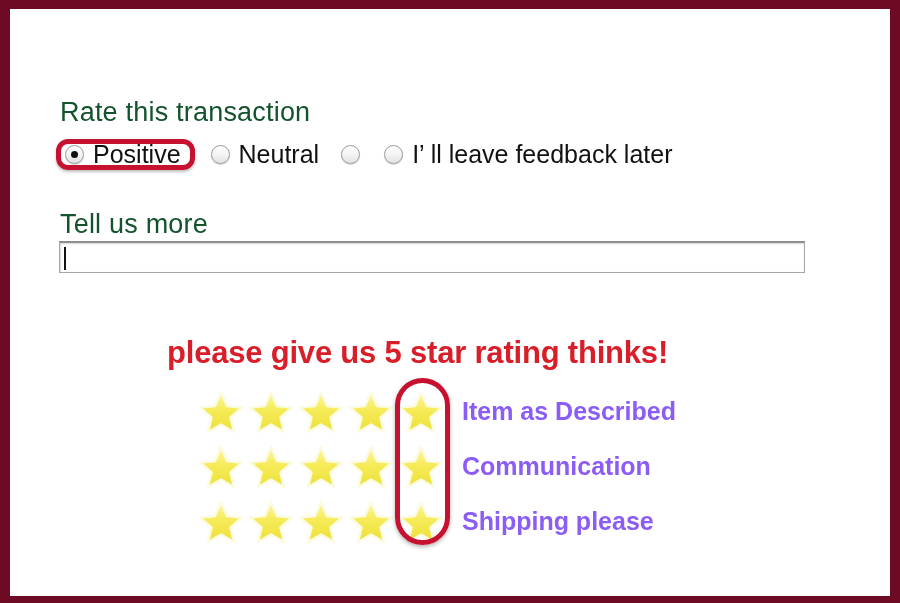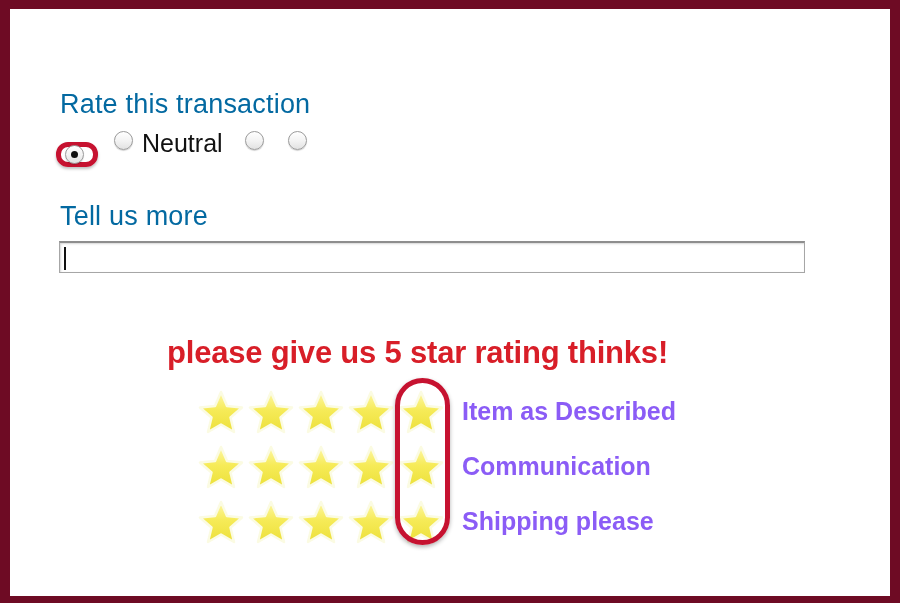--- a/index.html
+++ b/index.html
@@ -31,39 +31,40 @@
     width: 100%;
     height: 100%;
     background: #ffffff;
   }
 
   
   .abs { position: absolute; }
 
   
   .section-heading {
-    color: #0369a1;
+    color: #14532d;
     font-size: 27px;
     font-weight: 400;
     letter-spacing: 0.2px;
     white-space: nowrap;
+    margin-top: 8px;
   }
 
   
   .radio-row {
     position: absolute;
     left: 46px;
     top: 122px;
     display: flex;
     align-items: center;
     height: 46px;
   }
   .radio-option {
     display: flex;
-    align-items: flex-start;
+    align-items: center;
     height: 46px;
     white-space: nowrap;
   }
   .radio-mark {
     position: relative;
     width: 19px;
     height: 19px;
     border-radius: 50%;
     box-sizing: border-box;
     border: 1.5px solid #9b9b9b;
@@ -221,37 +222,39 @@
 <div class="frame">
   <div class="canvas">
 
     <div class="abs section-heading" style="left:50px; top:80px;">Rate this transaction</div>
 
     <div class="radio-row">
 
       <div class="positive-wrap">
         <span class="highlight-rect"></span>
         <span class="radio-mark checked"></span>
+        <span class="radio-label">Positive</span>
       </div>
 
       <div class="radio-option">
         <span class="radio-mark"></span>
         <span class="radio-label">Neutral</span>
       </div>
 
       <span class="gap-1"></span>
 
       <div class="radio-option">
         <span class="radio-mark"></span>
       </div>
 
       <span class="gap-2"></span>
 
       <div class="radio-option">
         <span class="radio-mark"></span>
+        <span class="radio-label">I’  ll leave feedback later</span>
       </div>
 
     </div>
 
     <div class="abs section-heading" style="left:50px; top:192px;text-align:right;">Tell us more</div>
 
     <div class="input-shell">
       <span class="caret"></span>
       <input class="input-field" type="text" placeholder="" style="">
     </div>

